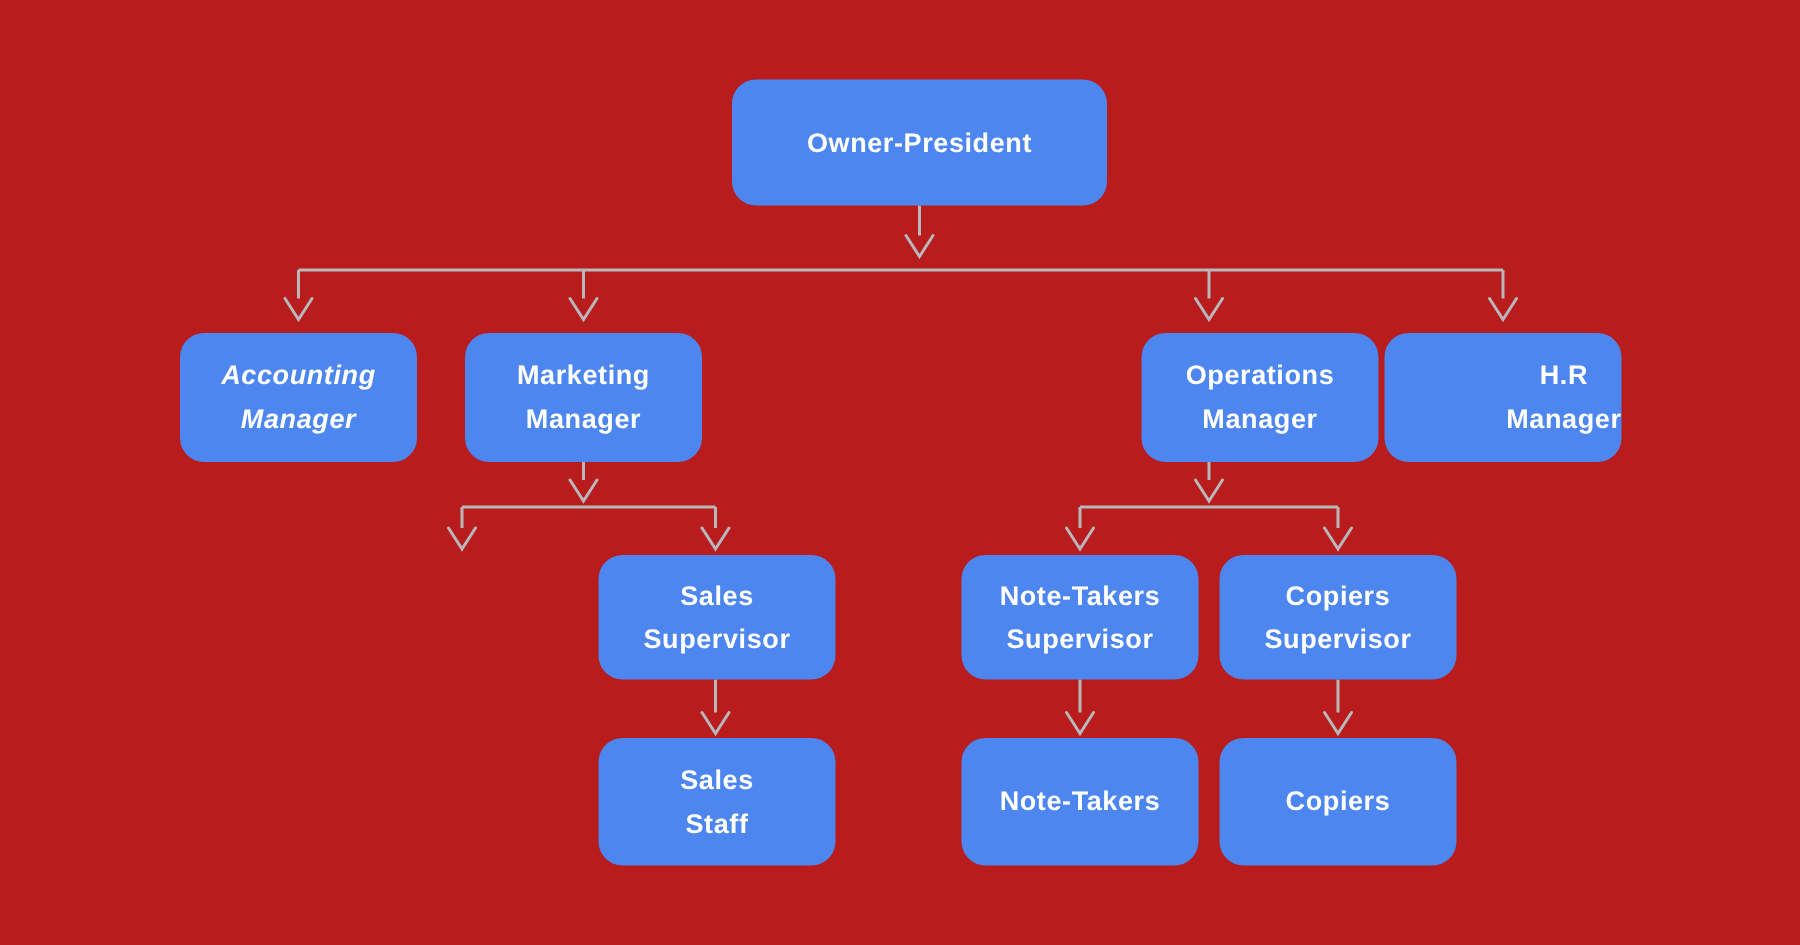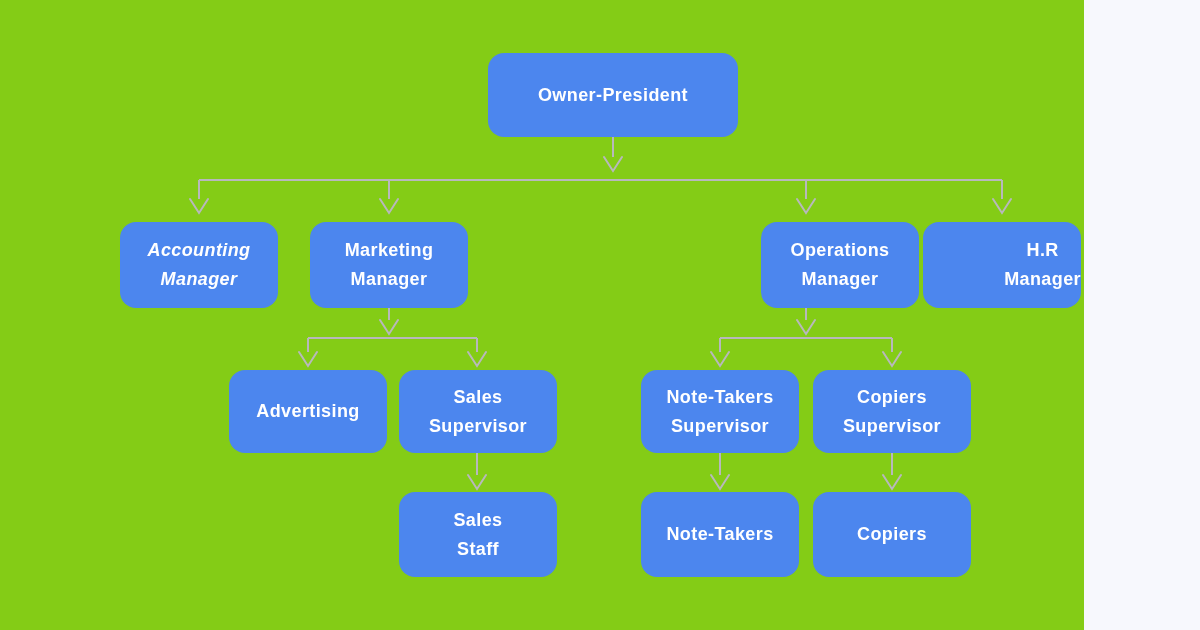--- a/index.html
+++ b/index.html
@@ -1,21 +1,21 @@
 <!DOCTYPE html>
 <html><head>
 <meta charset="utf-8">
 <style>
   html, body { margin: 0; padding: 0; }
   body { background: #f7f8fd; }
   .canvas {
     position: relative;
-    width: 1084px;
+    width: 1200px;
     height: 630px;
-    background: #84cc16;
+    background: #b91c1c;
     font-family: "Liberation Sans", sans-serif;
     overflow: hidden;
   }
   .connector-layer {
     position: absolute;
     left: 0; top: 0;
     width: 1200px; height: 630px;
   }
   .edge {
     stroke: #b8b8bc;
@@ -99,23 +99,20 @@
 Manager</span>
   </div>
   <div class="node n3">
     <span class="node-label">Operations
 Manager</span>
   </div>
   <div class="node n4">
     <span class="node-label">H.R
 Manager</span>
   </div>
-  <div class="node n5">
-    <span class="node-label">Advertising</span>
-  </div>
   <div class="node n6">
     <span class="node-label">Sales
 Supervisor</span>
   </div>
   <div class="node n7">
     <span class="node-label">Note-Takers
 Supervisor</span>
   </div>
   <div class="node n8">
     <span class="node-label">Copiers

